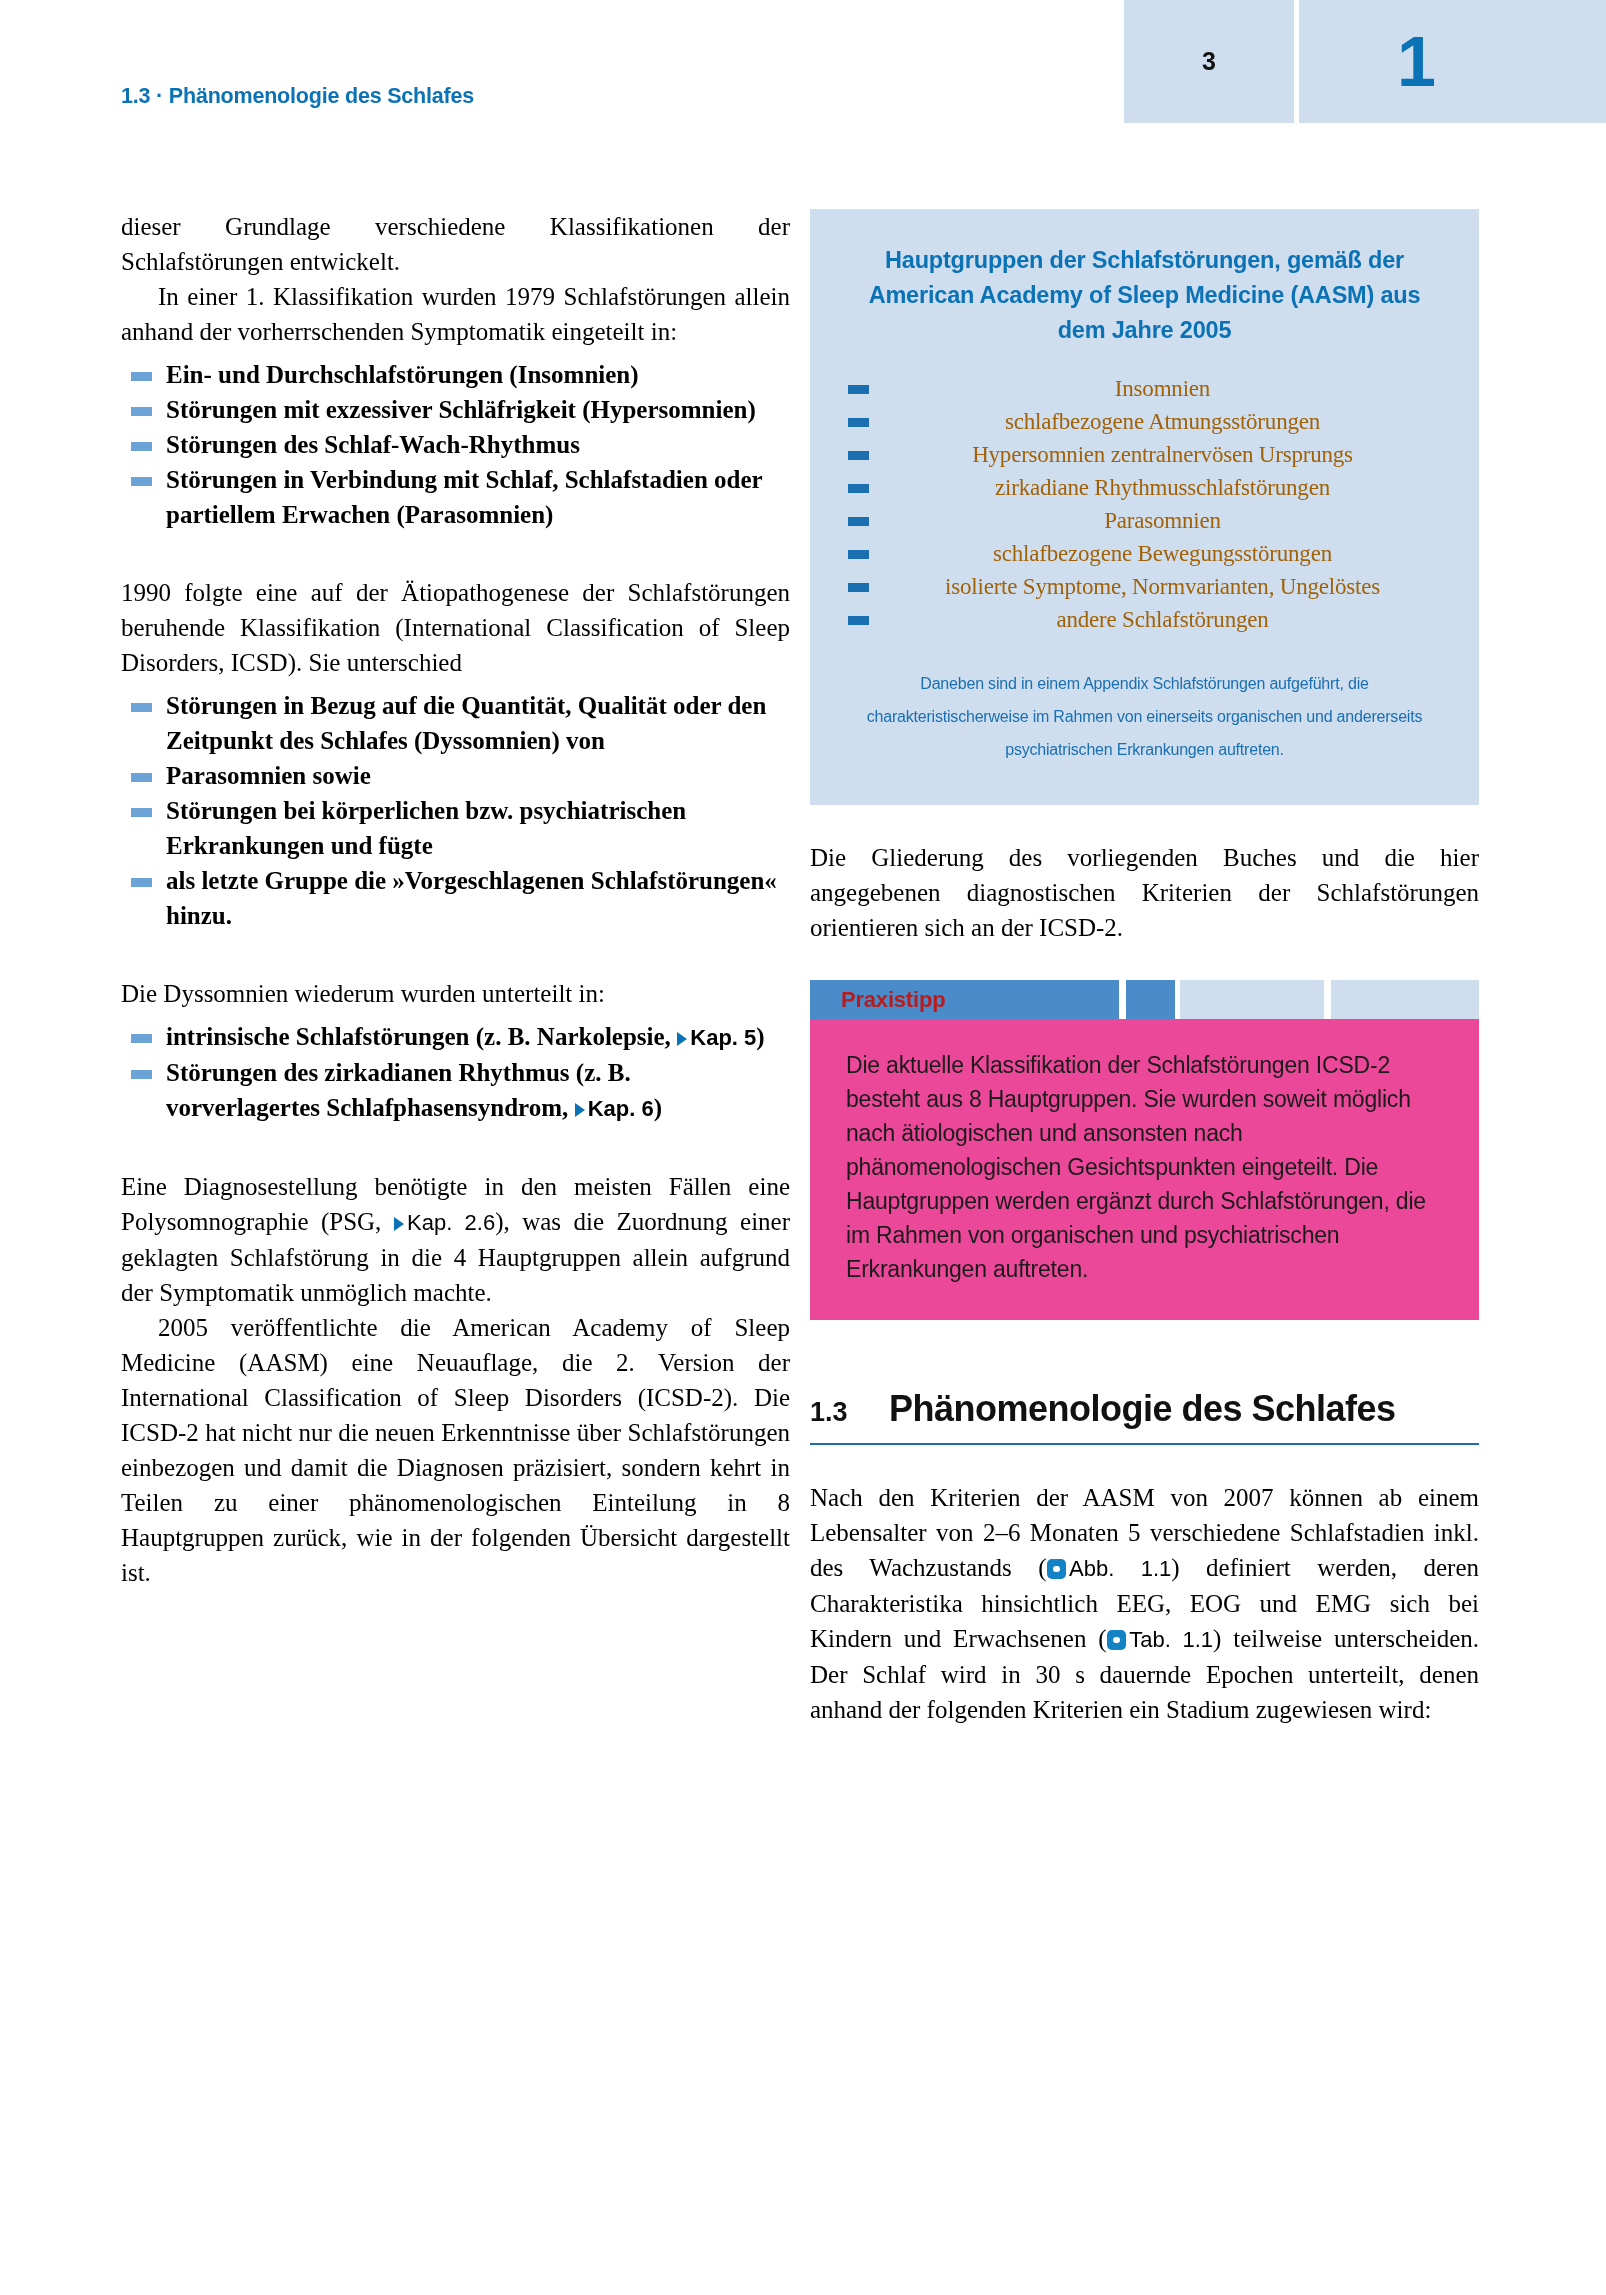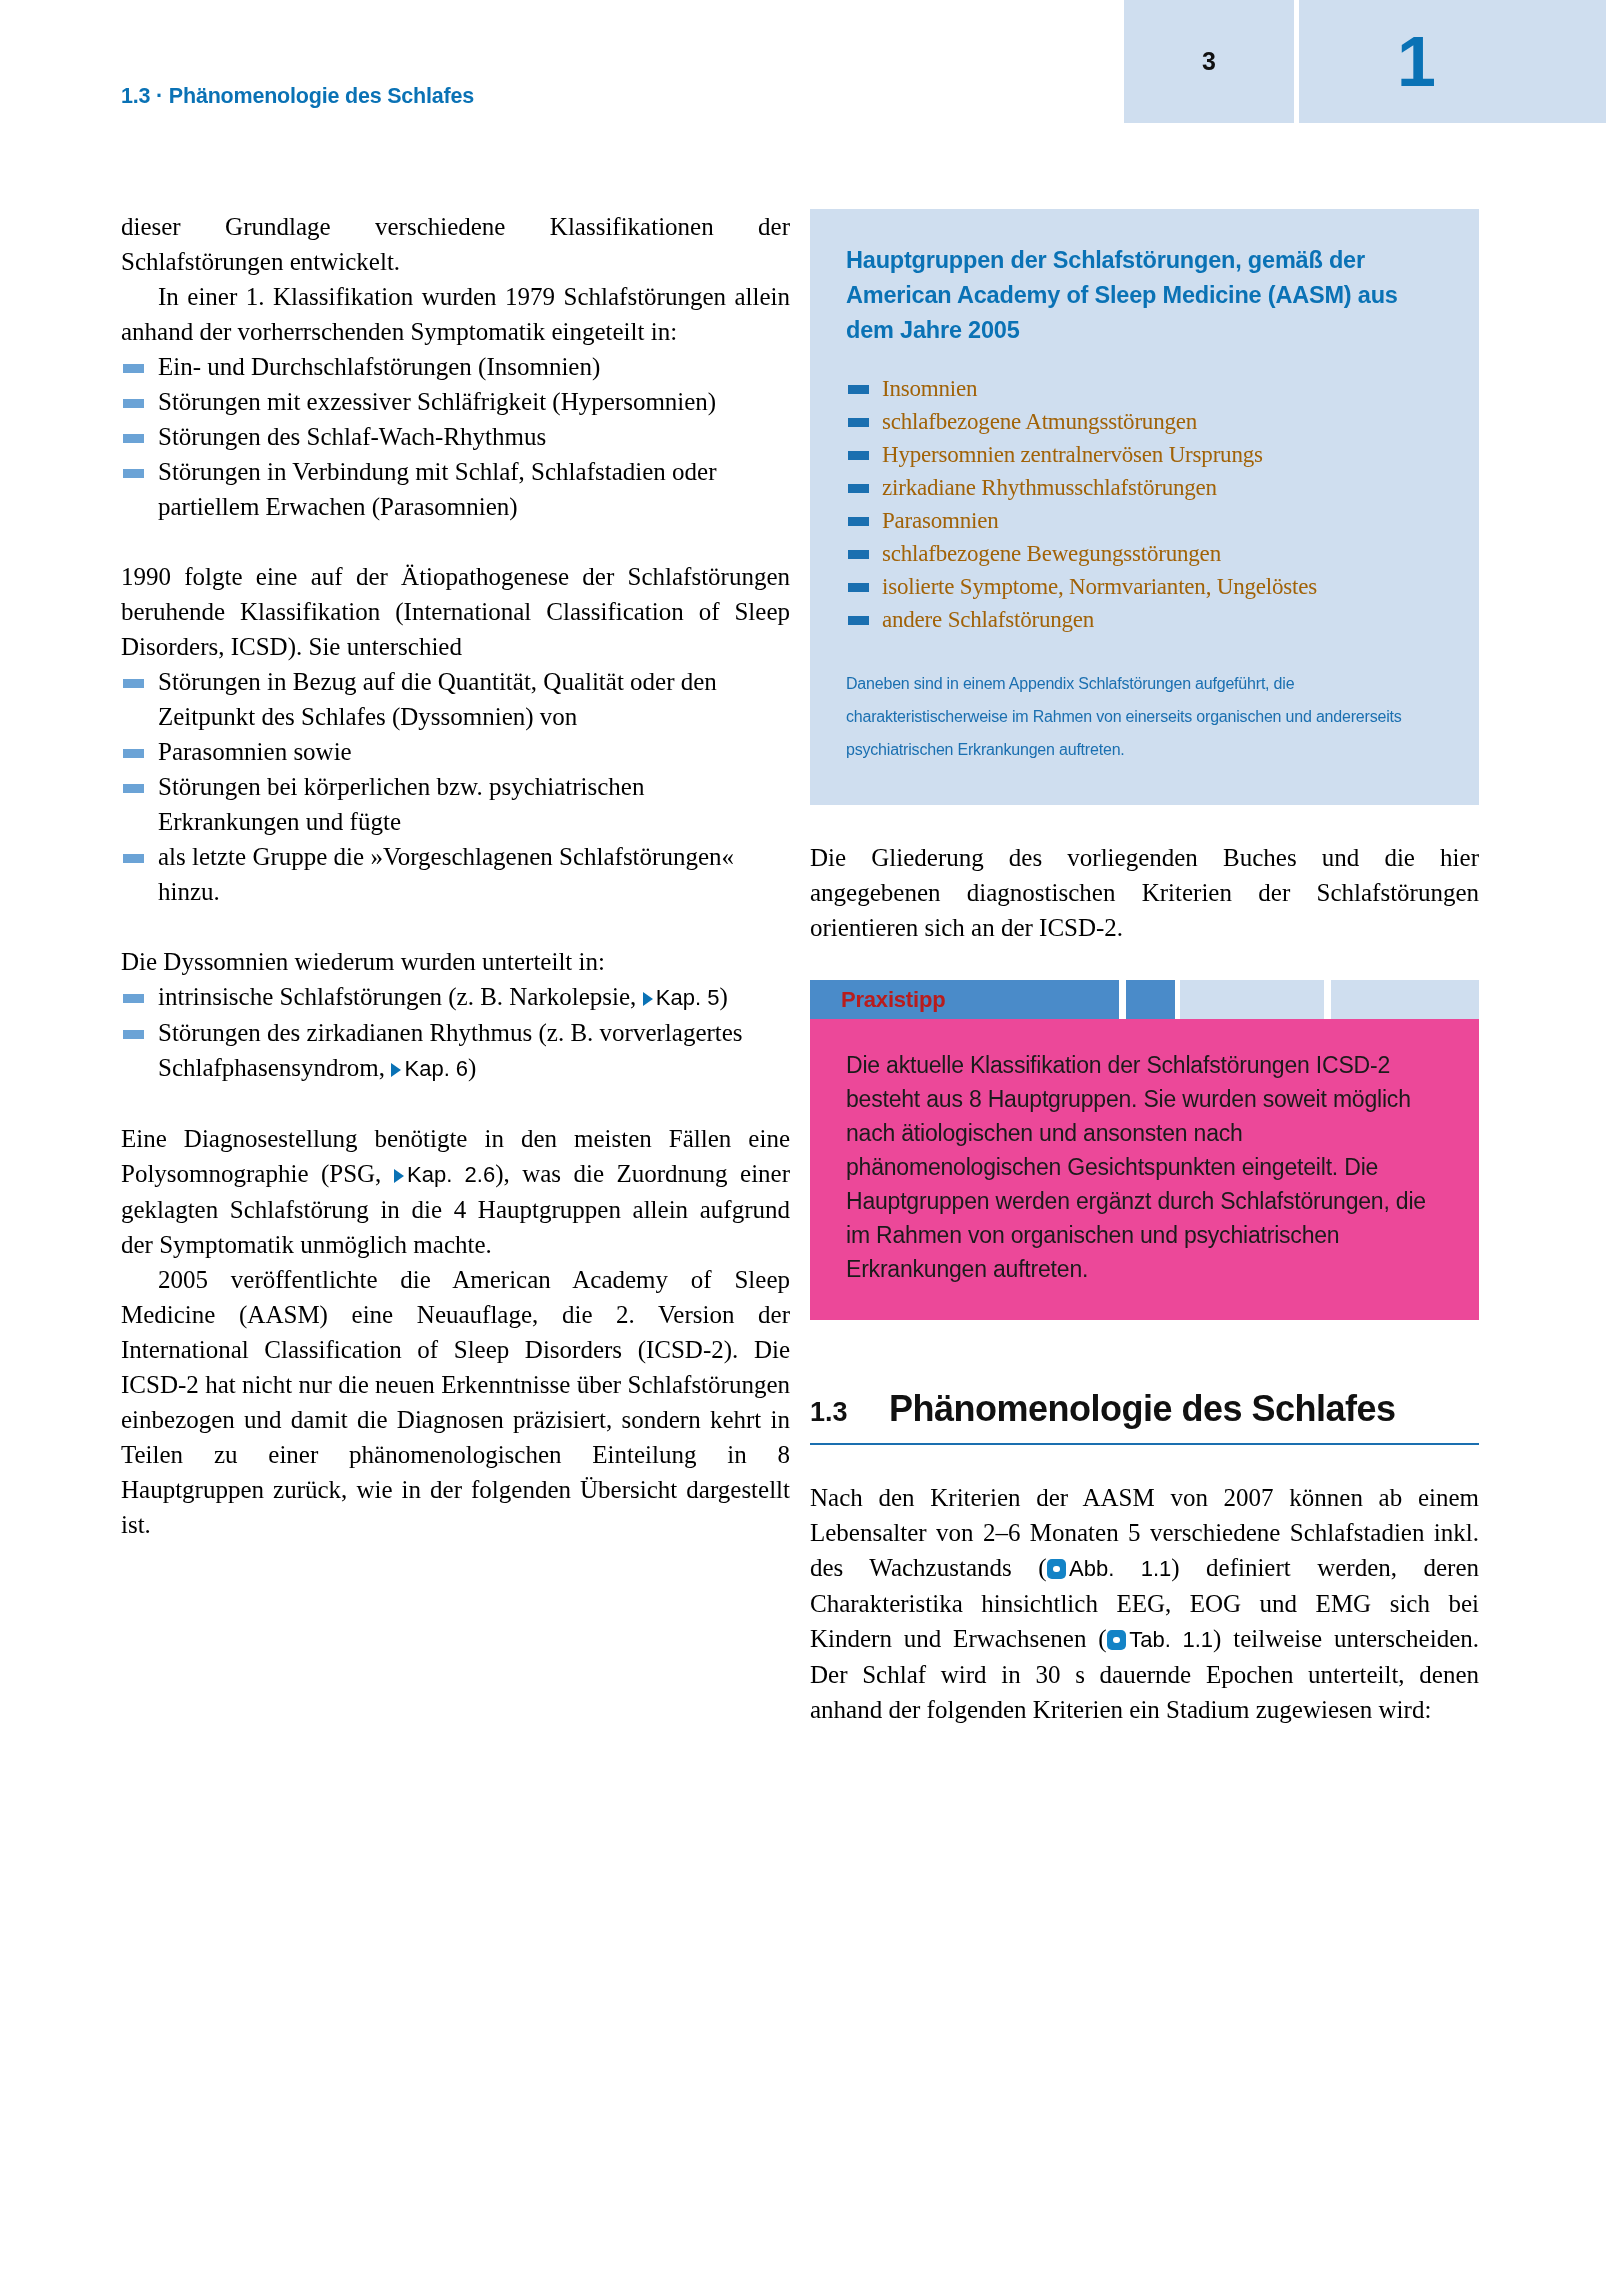--- a/index.html
+++ b/index.html
@@ -107,22 +107,23 @@
     color: #000000;
     -webkit-hyphens: none;
     hyphens: none;
   }
   .body-p.indent { text-indent: 37px; }
   .gap-para { height: 35px; }
 
   
   ul.serif-list {
     list-style: none;
-    margin: 0;
+    margin: 8px;
     padding: 0;
+    font-weight: bold;
   }
   ul.serif-list > li {
     position: relative;
     padding-left: 37px;
     font-family: "Liberation Serif", "DejaVu Serif", serif;
     font-size: 25px;
     line-height: 35px;
     color: #000000;
   }
   ul.serif-list > li .sq {
@@ -172,20 +173,21 @@
     border-radius: 50%;
     background: #ffffff;
   }
 
   
   #uebersicht-box {
     background: #cfdeef;
     padding: 34px 36px 39px 36px;
     box-sizing: border-box;
     width: 669px;
+    text-align: center;
   }
   #uebersicht-title {
     font-family: "Liberation Sans", "DejaVu Sans", sans-serif;
     font-weight: bold;
     font-size: 23.5px;
     line-height: 35px;
     color: #0a72b5;
     margin: 0 0 24px 0;
     letter-spacing: -0.2px;
   }

